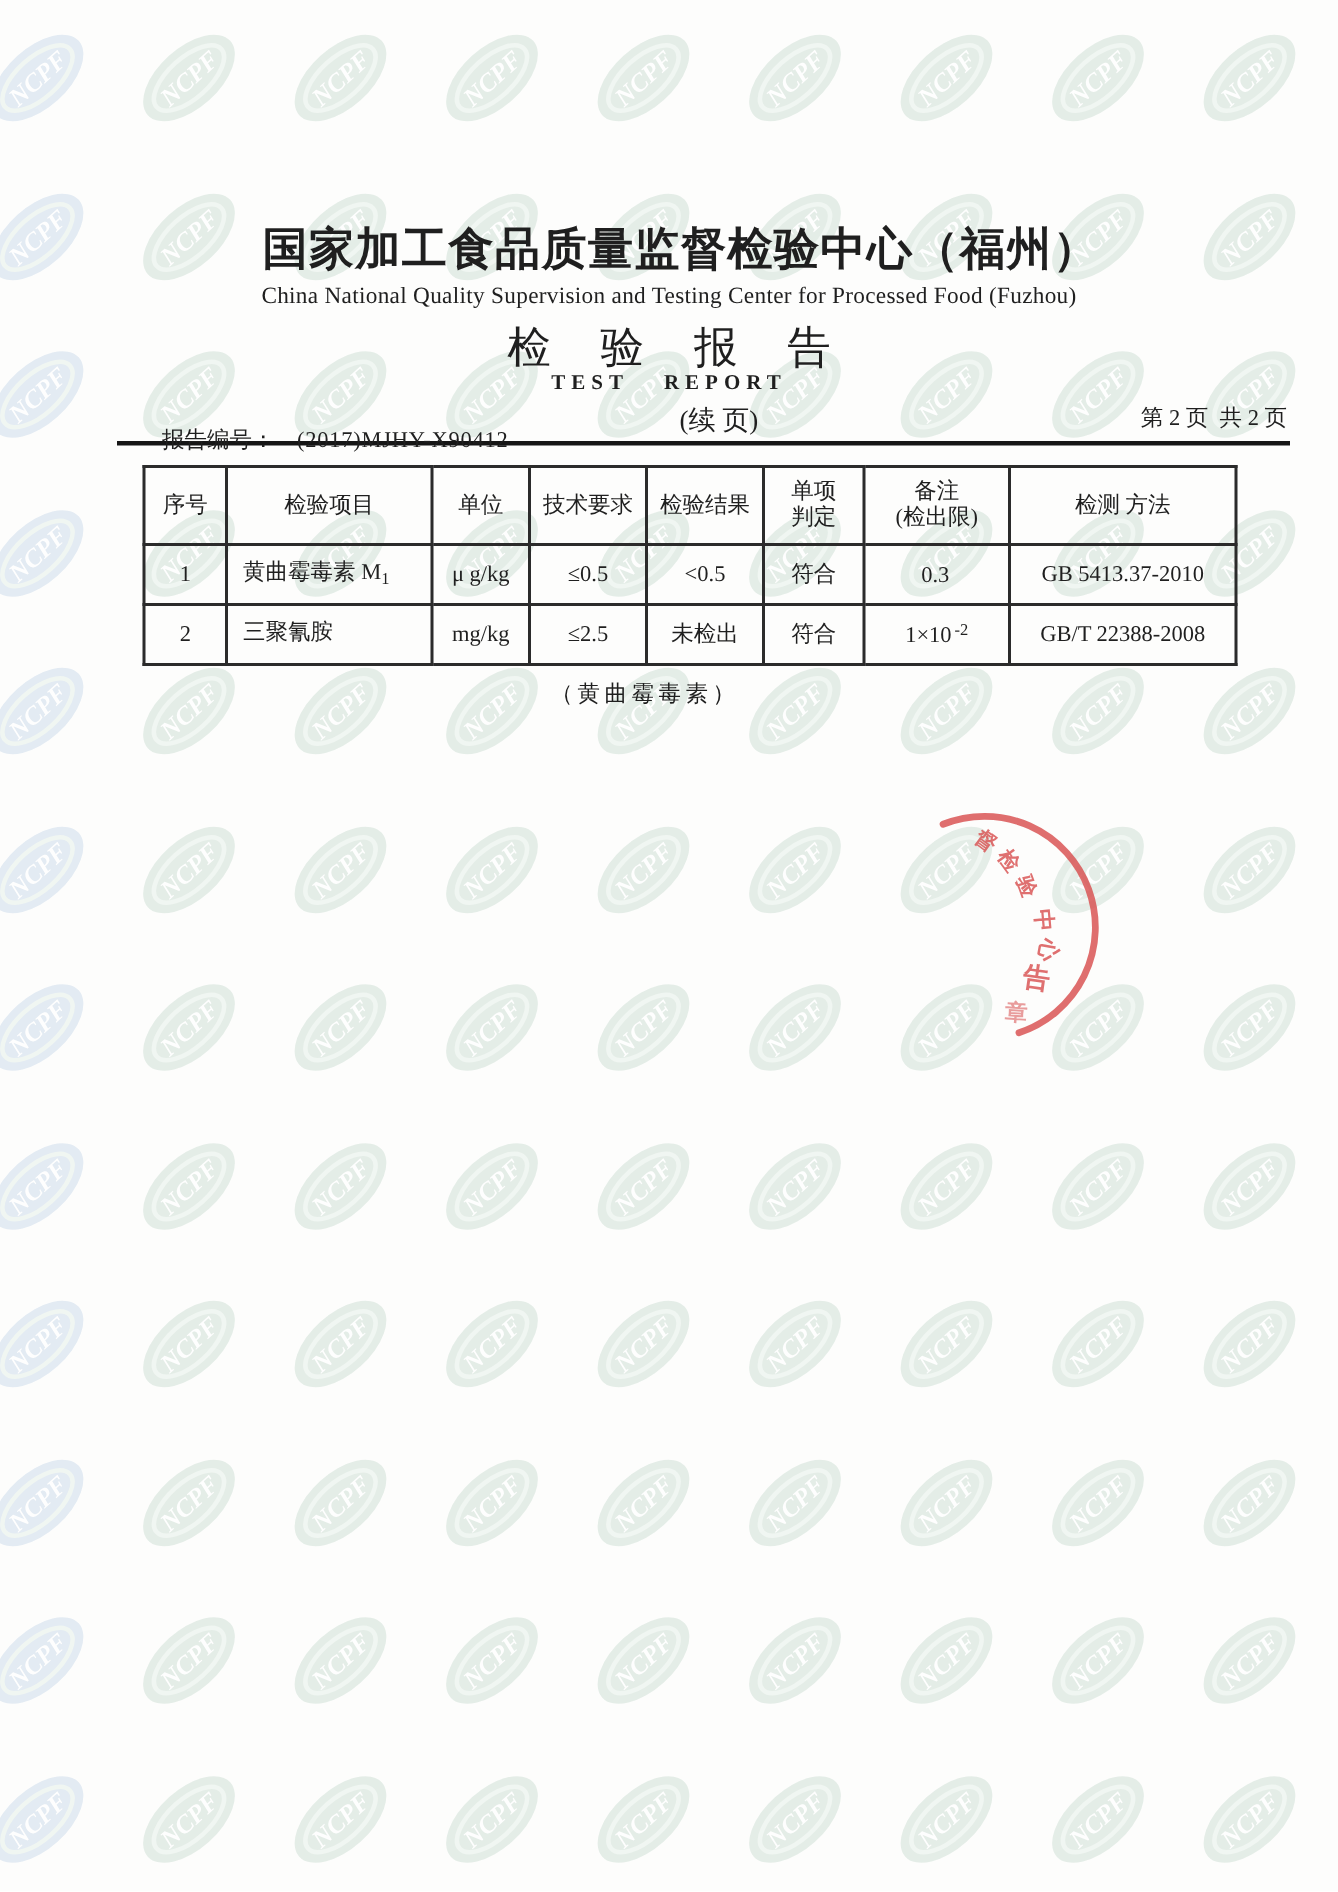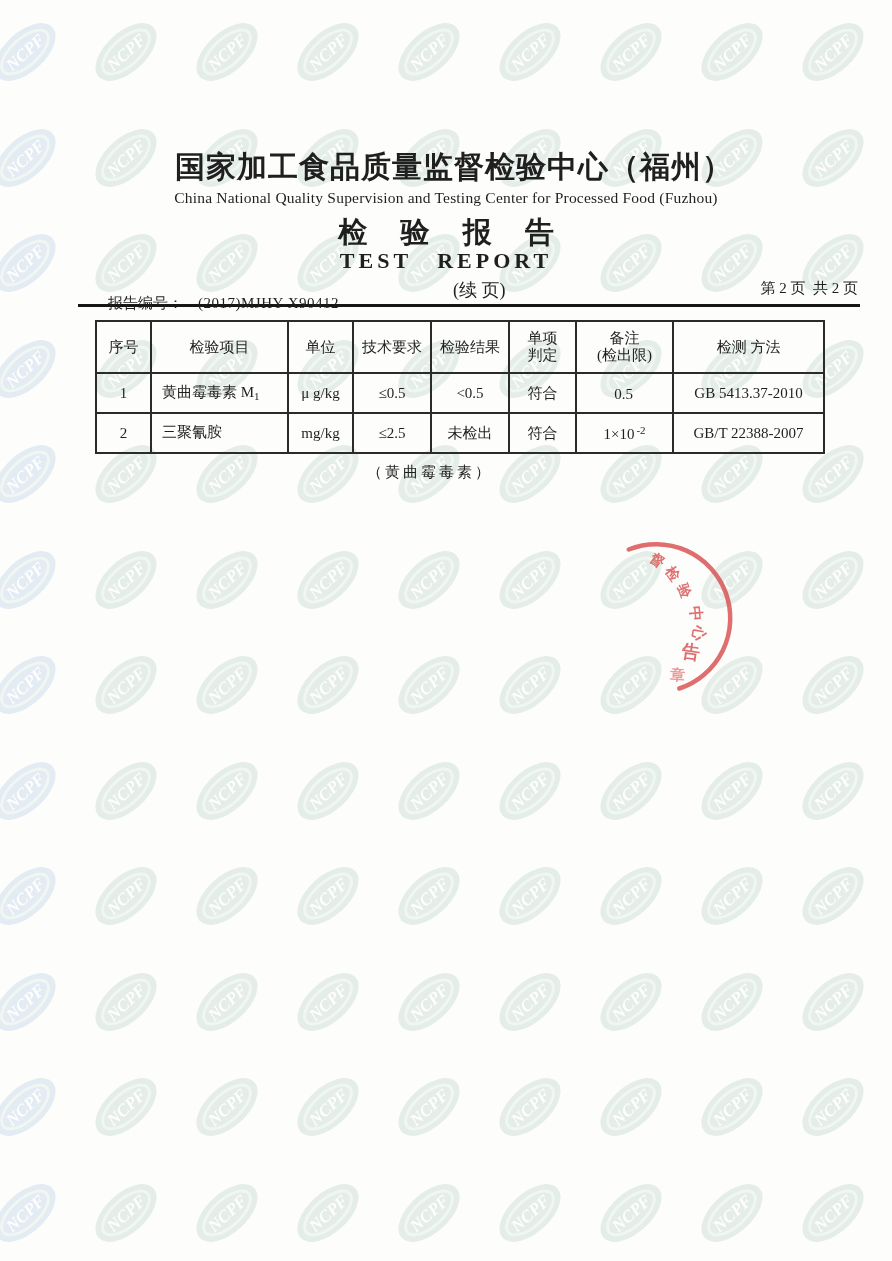--- a/index.html
+++ b/index.html
@@ -10,22 +10,22 @@
   }
   
   .wm-layer{position:absolute;inset:0;z-index:0;}
   .wm{position:absolute;opacity:.8;}
   .wm-blue{--wm-fill:#dde7f1;}
   
   .content{position:relative;z-index:1;padding-top:150px;}
   .hdr{text-align:center;}
   .org-cn{font-size:30px;font-weight:bold;letter-spacing:1px;line-height:1.1;padding-left:16px;}
   .org-en{font-size:15.5px;font-weight:normal;margin-top:6px;letter-spacing:.2px;}
-  .title-cn{font-size:29px;font-weight:bold;word-spacing:26px;margin-top:10px;line-height:1.05;}
-  .title-en{font-size:22px;font-weight:bold;letter-spacing:4px;word-spacing:16px;margin-top:1px;}
+  .title-cn{font-size:29px;font-weight:normal;word-spacing:26px;margin-top:10px;line-height:1.05;}
+  .title-en{font-size:14px;font-weight:bold;letter-spacing:4px;word-spacing:16px;margin-top:1px;}
   .meta{position:relative;height:21px;margin:3px 34px 0 78px;font-size:15px;}
   .report-no{position:absolute;left:0;top:0;white-space:pre;}
   .report-no-value{margin-left:15px;letter-spacing:.5px;margin-top:23px;}
   .continuation{position:absolute;left:375px;top:1px;font-size:18px;}
   .page-info{position:absolute;right:0;top:2px;white-space:pre;}
   .rule{height:3px;background:#161616;margin:6px 32px 0 78px;}
   
   table.report{
     margin:13px 0 0 95px;border-collapse:collapse;table-layout:fixed;width:728px;
     font-size:15px;background:transparent;
@@ -446,32 +446,32 @@
         </tr>
       </thead>
       <tbody>
         <tr>
           <td>1</td>
           <td class="cell-item"><span>黄曲霉毒素 M</span><sub>1</sub></td>
           <td>μ g/kg</td>
           <td>≤0.5</td>
           <td>&lt;0.5</td>
           <td>符合</td>
-          <td><span>0.5</span><sup></sup></td>
+          <td><span>0.3</span><sup></sup></td>
           <td>GB 5413.37-2010</td>
         </tr>
         <tr>
           <td>2</td>
           <td class="cell-item"><span>三聚氰胺</span><sub></sub></td>
           <td>mg/kg</td>
           <td>≤2.5</td>
           <td>未检出</td>
           <td>符合</td>
           <td><span>1×10</span><sup>-2</sup></td>
-          <td>GB/T 22388-2007</td>
+          <td>GB/T 22388-2008</td>
         </tr>
       </tbody>
     </table>
 
     <div class="below-note">（黄曲霉毒素）</div>
 
     <div class="stamp">
       <svg width="150" height="168" viewBox="0 0 150 168">
         <path d="M 32.7 15.5 A 74 74 0 1 1 83.3 154.5" fill="none" stroke="#d84e4e" stroke-width="4.5" stroke-linecap="round" opacity="0.82"></path>
       </svg>

